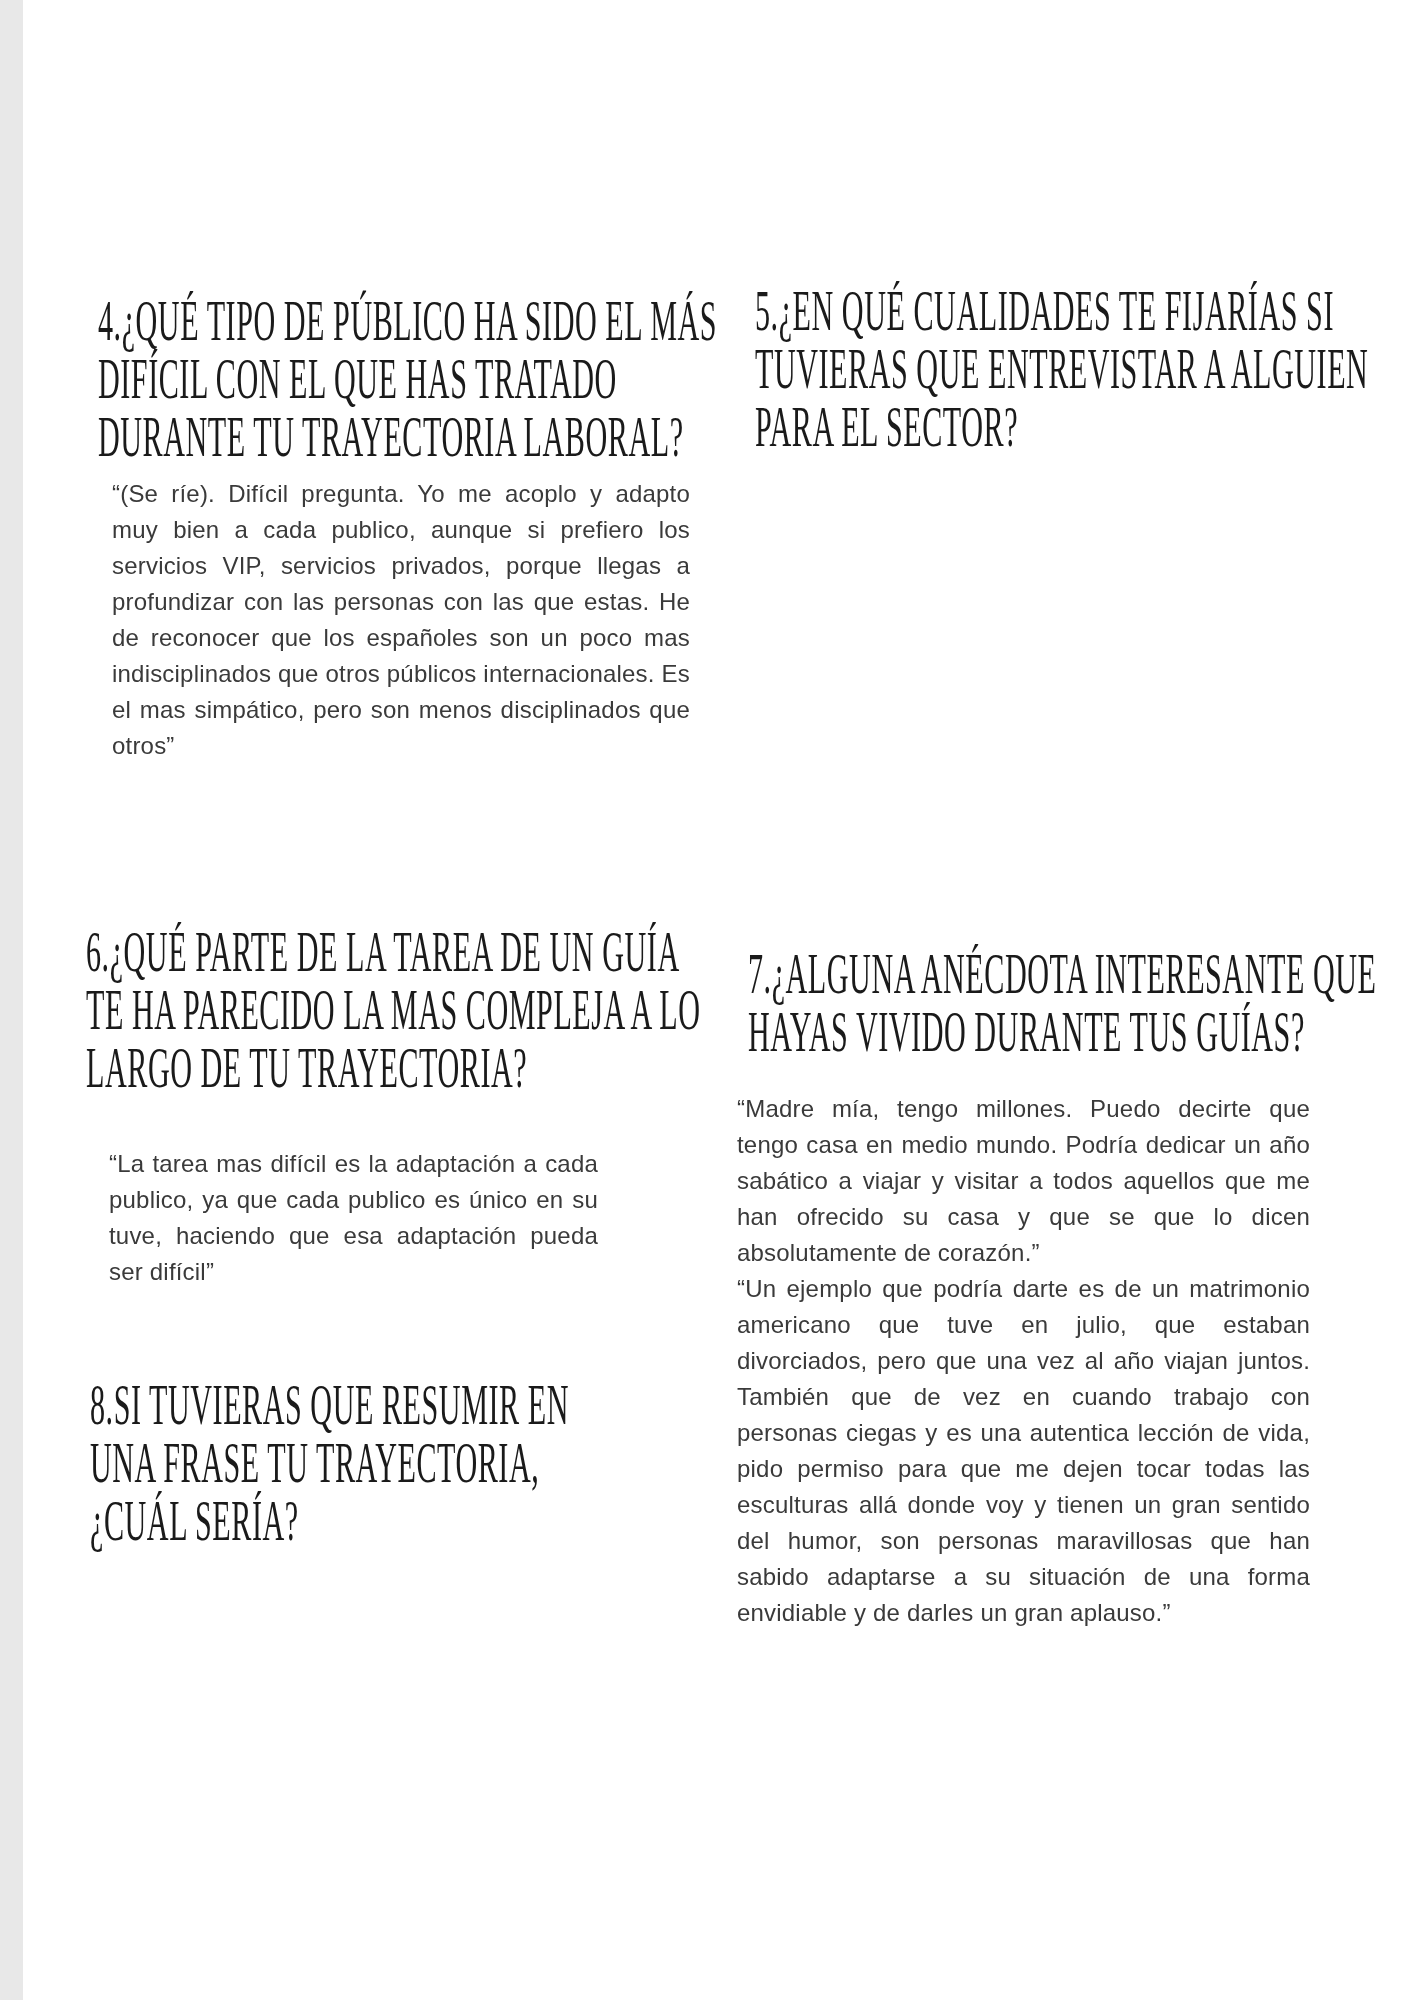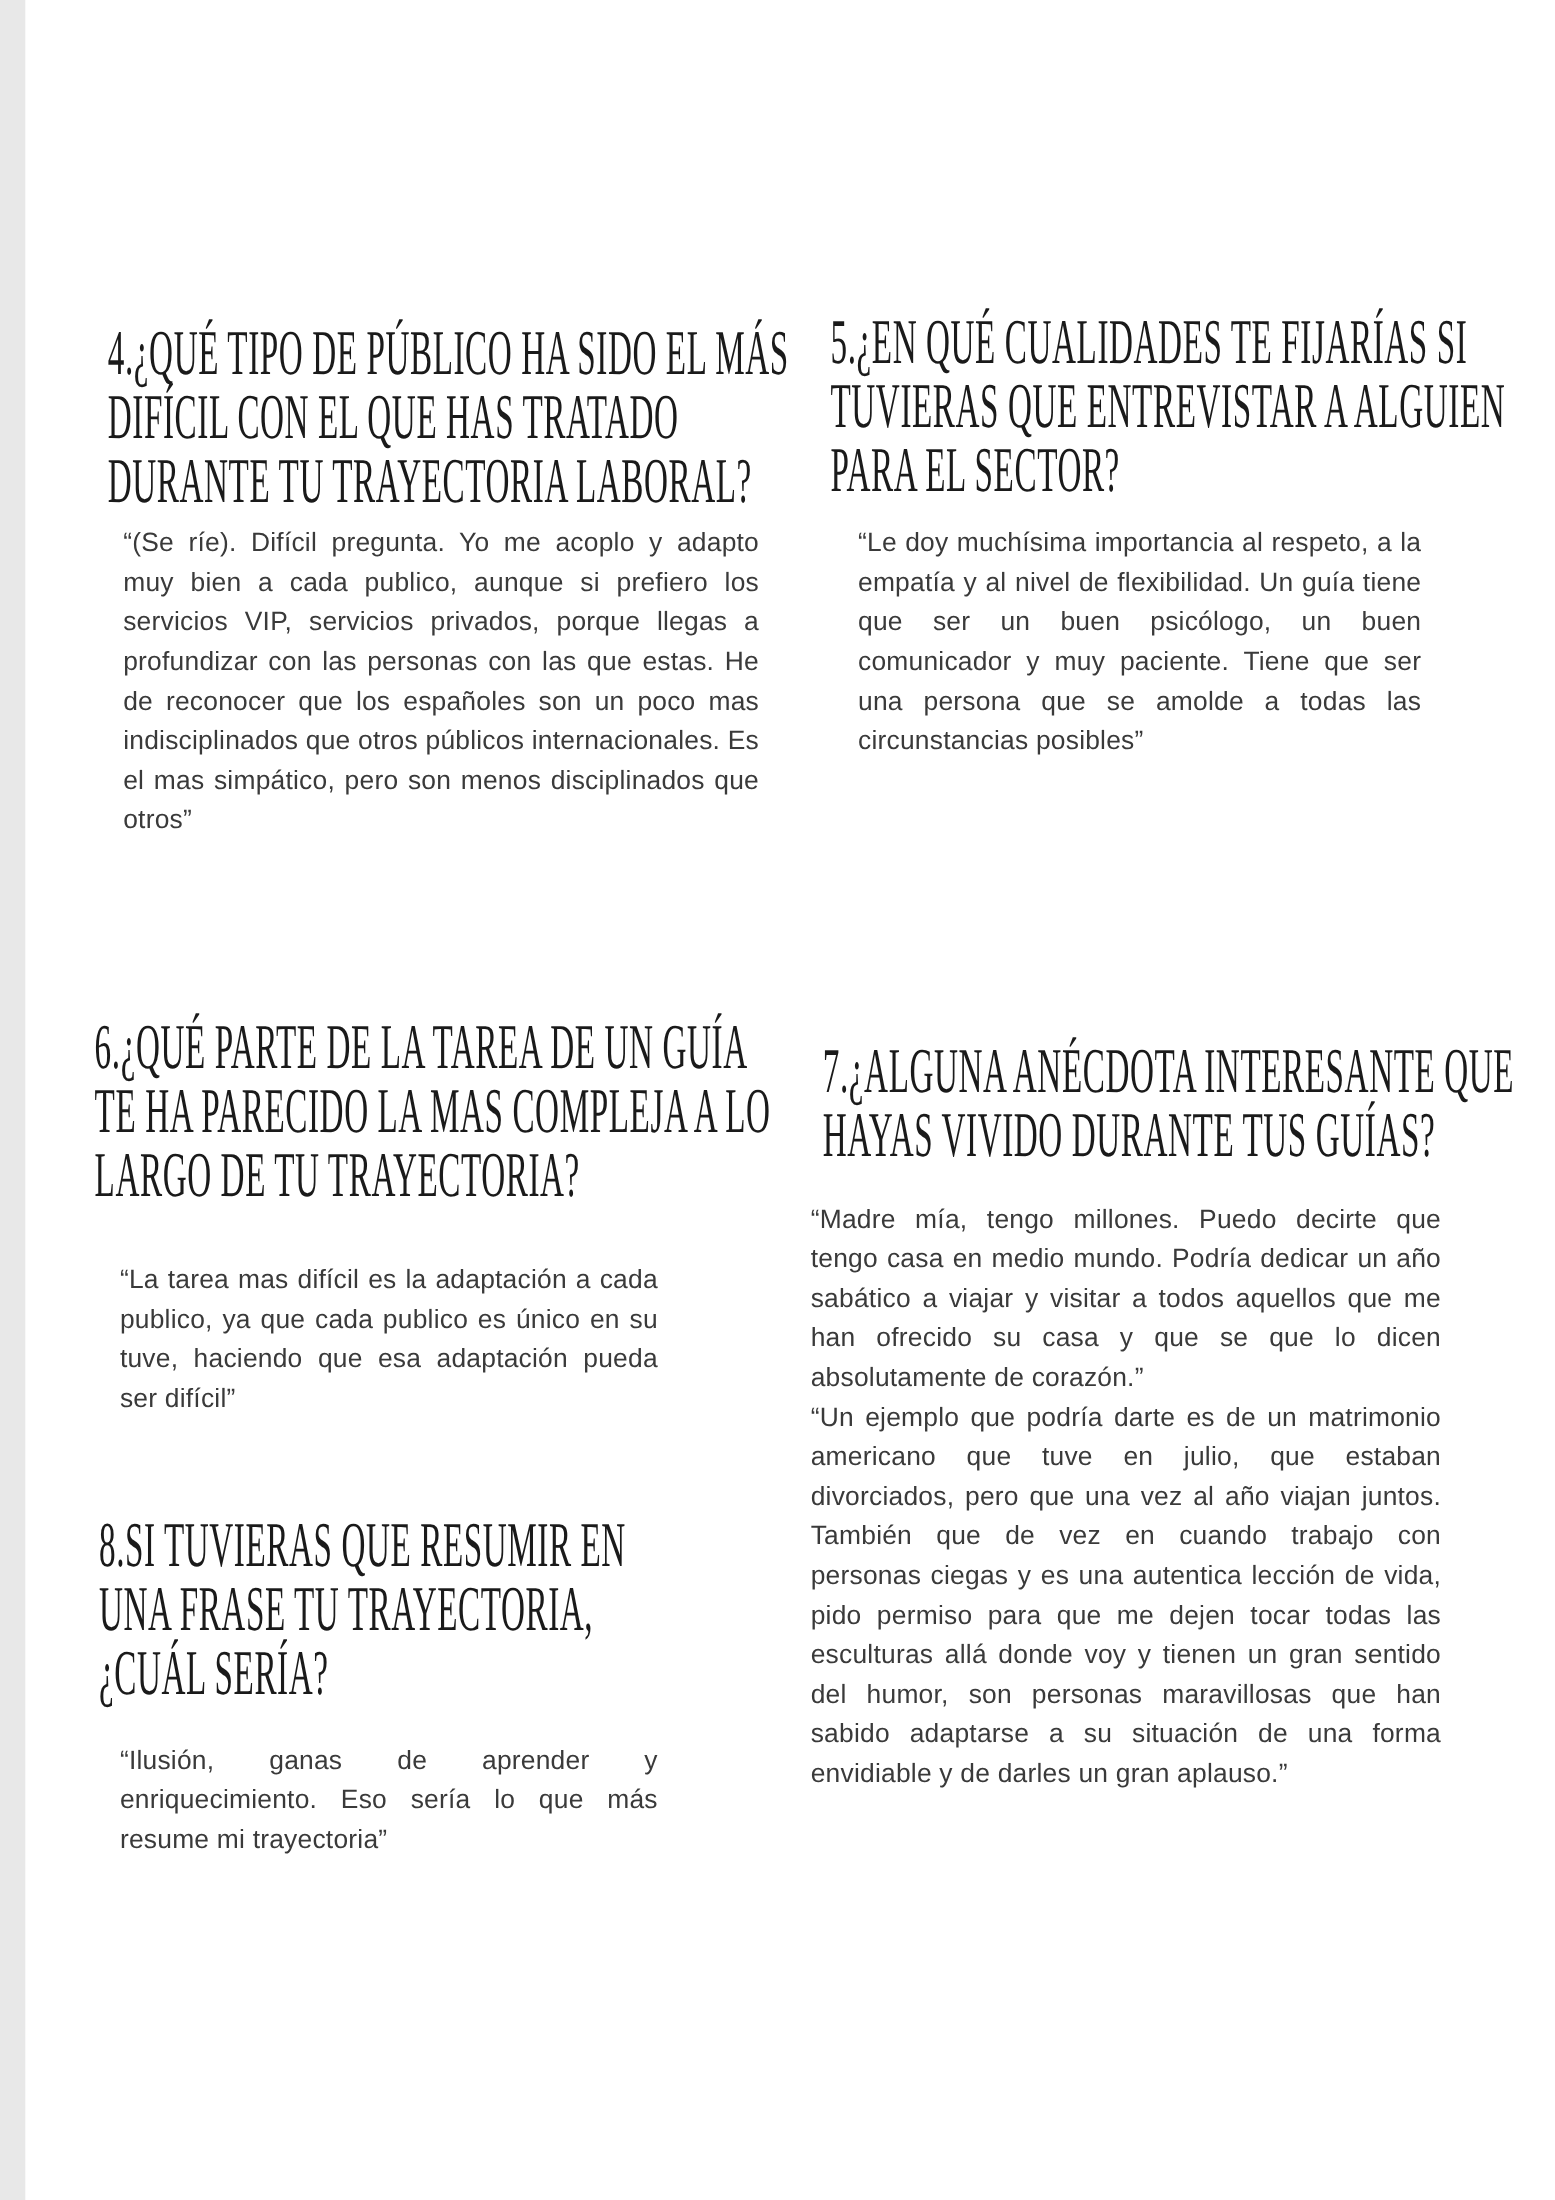--- a/index.html
+++ b/index.html
@@ -61,30 +61,28 @@
 <div class="page">
 
   <h2 id="q4h" class="q-heading">4.¿QUÉ TIPO DE PÚBLICO HA SIDO EL MÁS
 DIFÍCIL CON EL QUE HAS TRATADO
 DURANTE TU TRAYECTORIA LABORAL?</h2>
   <p id="a4" class="answer">“(Se ríe). Difícil pregunta. Yo me acoplo y adapto muy bien a cada publico, aunque si prefiero los servicios VIP, servicios privados, porque llegas a profundizar con las personas con las que estas. He de reconocer que los españoles son un poco mas indisciplinados que otros públicos internacionales. Es el mas simpático, pero son menos disciplinados que otros”</p>
 
   <h2 id="q5h" class="q-heading">5.¿EN QUÉ CUALIDADES TE FIJARÍAS SI
 TUVIERAS QUE ENTREVISTAR A ALGUIEN
 PARA EL SECTOR?</h2>
-  <p id="a5" class="answer">“Le doy muchísima importancia al respeto, a la empatía y al nivel de flexibilidad. Un guía tiene que ser un buen psicólogo, un buen comunicador y muy paciente. Tiene que ser una persona que se amolde a todas las circunstancias posibles”</p>
 
   <h2 id="q6h" class="q-heading">6.¿QUÉ PARTE DE LA TAREA DE UN GUÍA
 TE HA PARECIDO LA MAS COMPLEJA A LO
 LARGO DE TU TRAYECTORIA?</h2>
   <p id="a6" class="answer">“La tarea mas difícil es la adaptación a cada publico, ya que cada publico es único en su tuve, haciendo que esa adaptación pueda ser difícil”</p>
 
   <h2 id="q7h" class="q-heading">7.¿ALGUNA ANÉCDOTA INTERESANTE QUE
 HAYAS VIVIDO DURANTE TUS GUÍAS?</h2>
   <p id="a7" class="answer">“Madre mía, tengo millones. Puedo decirte que tengo casa en medio mundo. Podría dedicar un año sabático a viajar y visitar a todos aquellos que me han ofrecido su casa y que se que lo dicen absolutamente de corazón.”
 “Un ejemplo que podría darte es de un matrimonio americano que tuve en julio, que estaban divorciados, pero que una vez al año viajan juntos. También que de vez en cuando trabajo con personas ciegas y es una autentica lección de vida, pido permiso para que me dejen tocar todas las esculturas allá donde voy y tienen un gran sentido del humor, son personas maravillosas  que han sabido adaptarse a su situación de una forma envidiable y de darles un gran aplauso.”</p>
 
   <h2 id="q8h" class="q-heading">8.SI TUVIERAS QUE RESUMIR EN
 UNA FRASE TU TRAYECTORIA,
 ¿CUÁL SERÍA?</h2>
-  <p id="a8" class="answer">“Ilusión, ganas de aprender y enriquecimiento. Eso sería lo que más resume mi trayectoria”</p>
 
 </div>
 
 </body></html>

